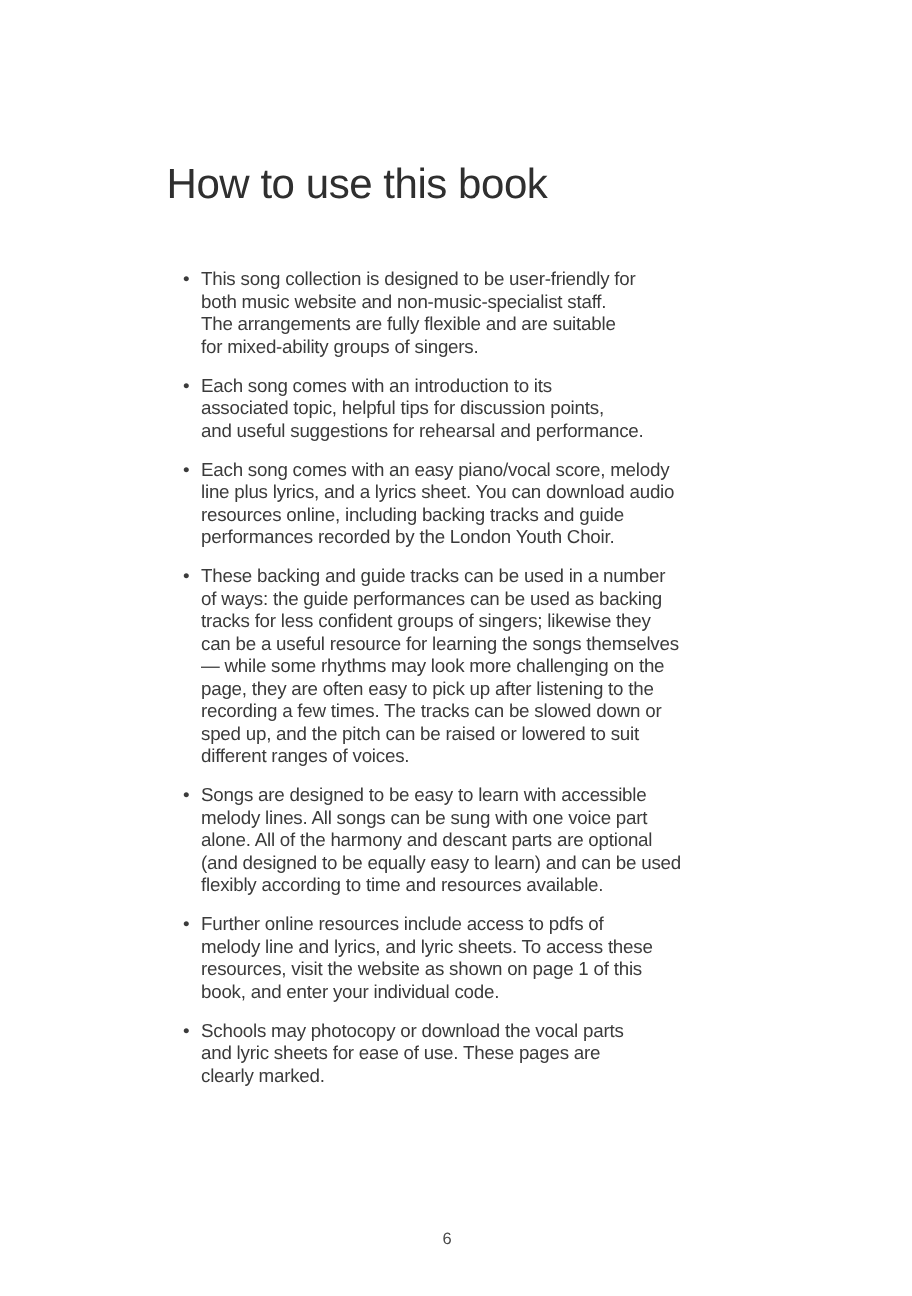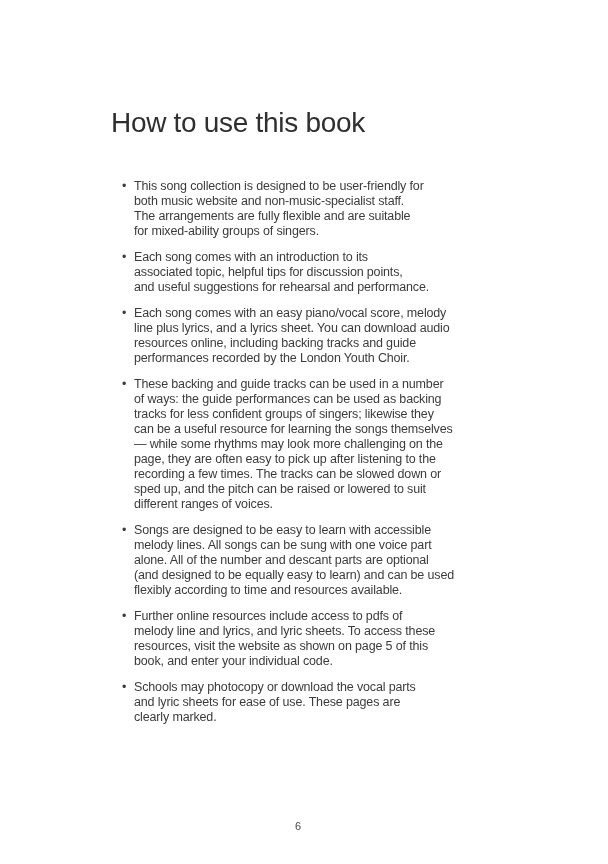--- a/index.html
+++ b/index.html
@@ -103,29 +103,29 @@
 — while some rhythms may look more challenging on the
 page, they are often easy to pick up after listening to the
 recording a few times. The tracks can be slowed down or
 sped up, and the pitch can be raised or lowered to suit
 different ranges of voices.</span>
     </li>
     <li class="bullet-item">
       <span class="bullet-marker">•</span>
       <span class="bullet-text">Songs are designed to be easy to learn with accessible
 melody lines. All songs can be sung with one voice part
-alone. All of the number and descant parts are optional
+alone. All of the harmony and descant parts are optional
 (and designed to be equally easy to learn) and can be used
 flexibly according to time and resources available.</span>
     </li>
     <li class="bullet-item">
       <span class="bullet-marker">•</span>
       <span class="bullet-text">Further online resources include access to pdfs of
 melody line and lyrics, and lyric sheets. To access these
-resources, visit the website as shown on page 5 of this
+resources, visit the website as shown on page 1 of this
 book, and enter your individual code.</span>
     </li>
     <li class="bullet-item">
       <span class="bullet-marker">•</span>
       <span class="bullet-text">Schools may photocopy or download the vocal parts
 and lyric sheets for ease of use. These pages are
 clearly marked.</span>
     </li>
   </ul>
 

